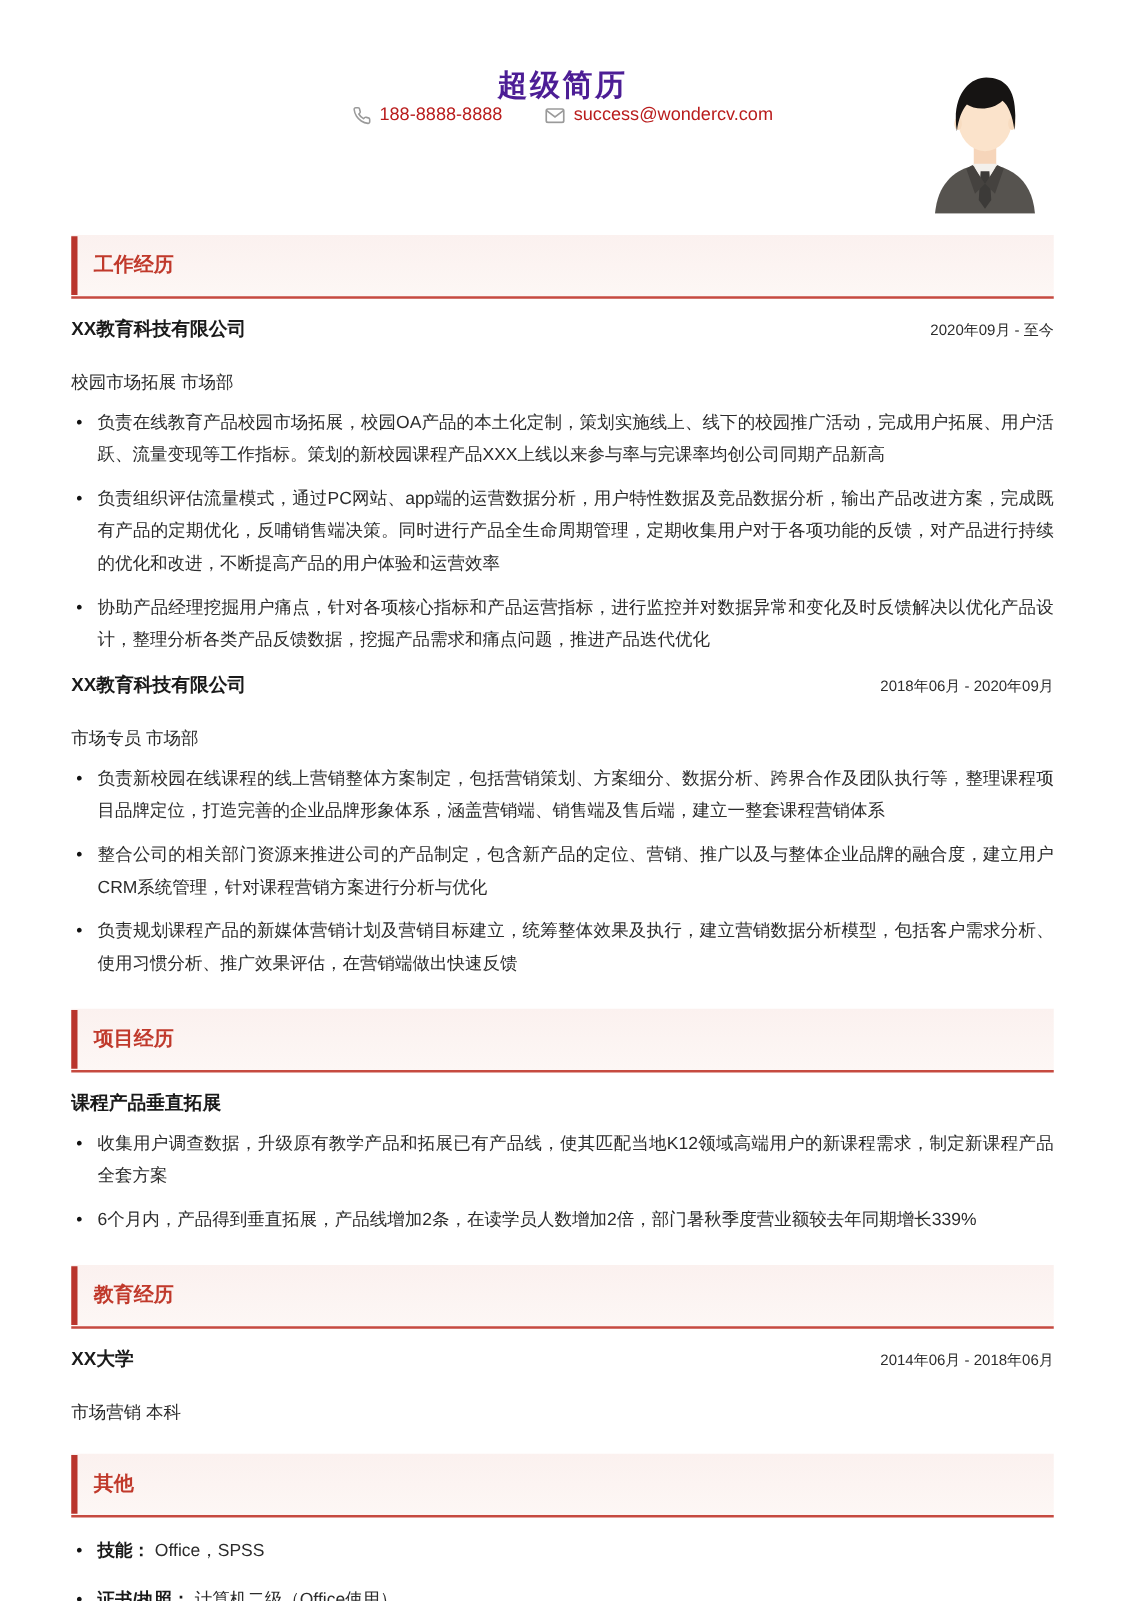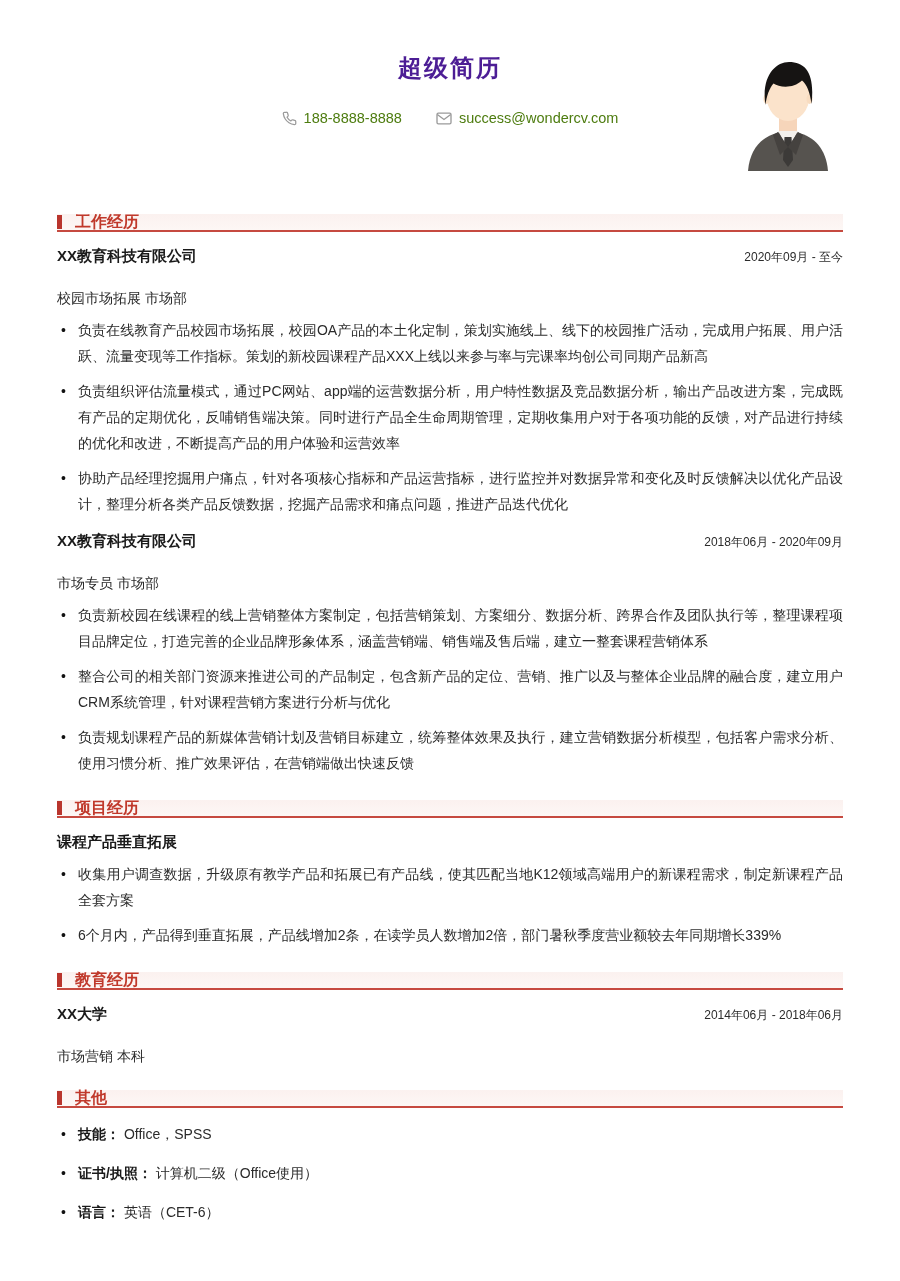--- a/index.html
+++ b/index.html
@@ -19,46 +19,46 @@
   
   .header { position: relative; padding-top: 52px; }
   .page-title {
     text-align: center;
     font-size: 24px;
     font-weight: bold;
     color: #4c1d95;
     letter-spacing: 2px;
   }
   .contact-row {
-    margin-top: 26px;
+    margin-top: 0;
     display: flex;
     justify-content: center;
     align-items: center;
     gap: 34px;
     font-size: 14.5px;
-    color: #4d7c0f;
+    color: #b91c1c;
   }
   .contact-item { display: flex; align-items: center; gap: 7px; }
   .contact-item svg { display: block; }
   .avatar-box {
     position: absolute;
     top: 55px;
     right: 64px;
     width: 96px;
     height: 116px;
     overflow: hidden;
   }
 
   
   .section-header {
     position: relative;
     margin-top: 24px;
     background: linear-gradient(180deg, #fbf1ef 0%, #fdf7f5 100%);
     border-bottom: 2px solid #c64a40;
-    height: 18px;
+    height: 51px;
     display: flex;
     align-items: center;
     padding-left: 18px;
   }
   .section-header .accent-bar {
     position: absolute;
     left: 0; top: 1px; bottom: 1px;
     width: 5px;
     background: #b9352d;
   }

